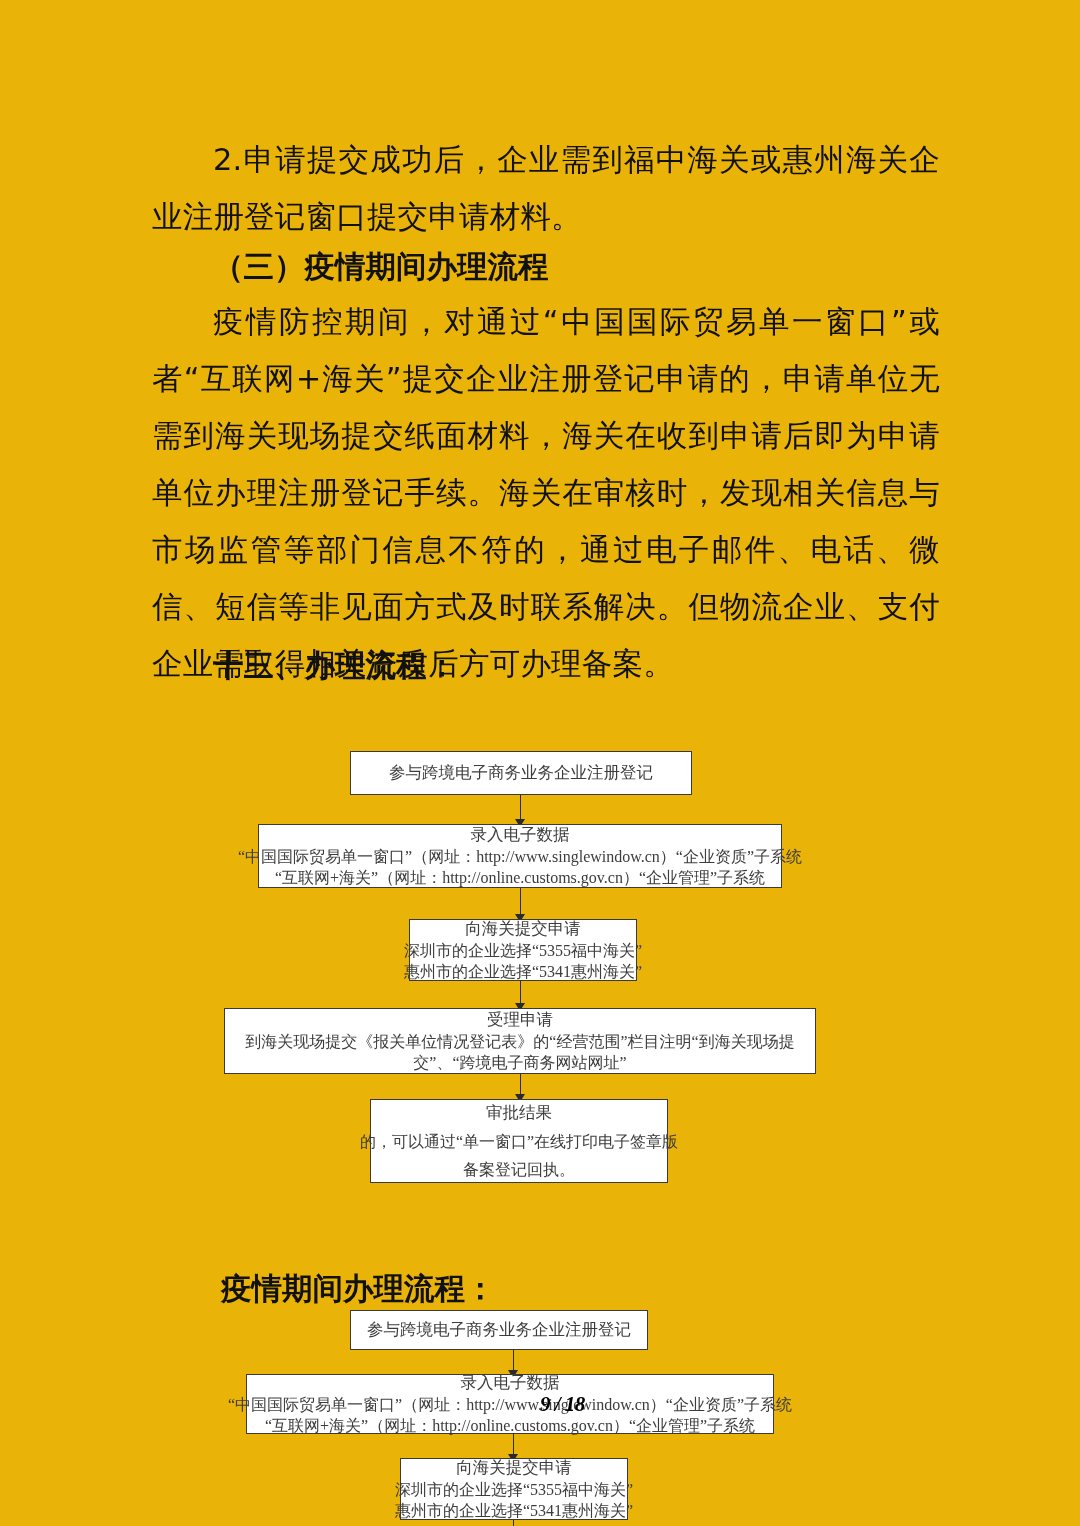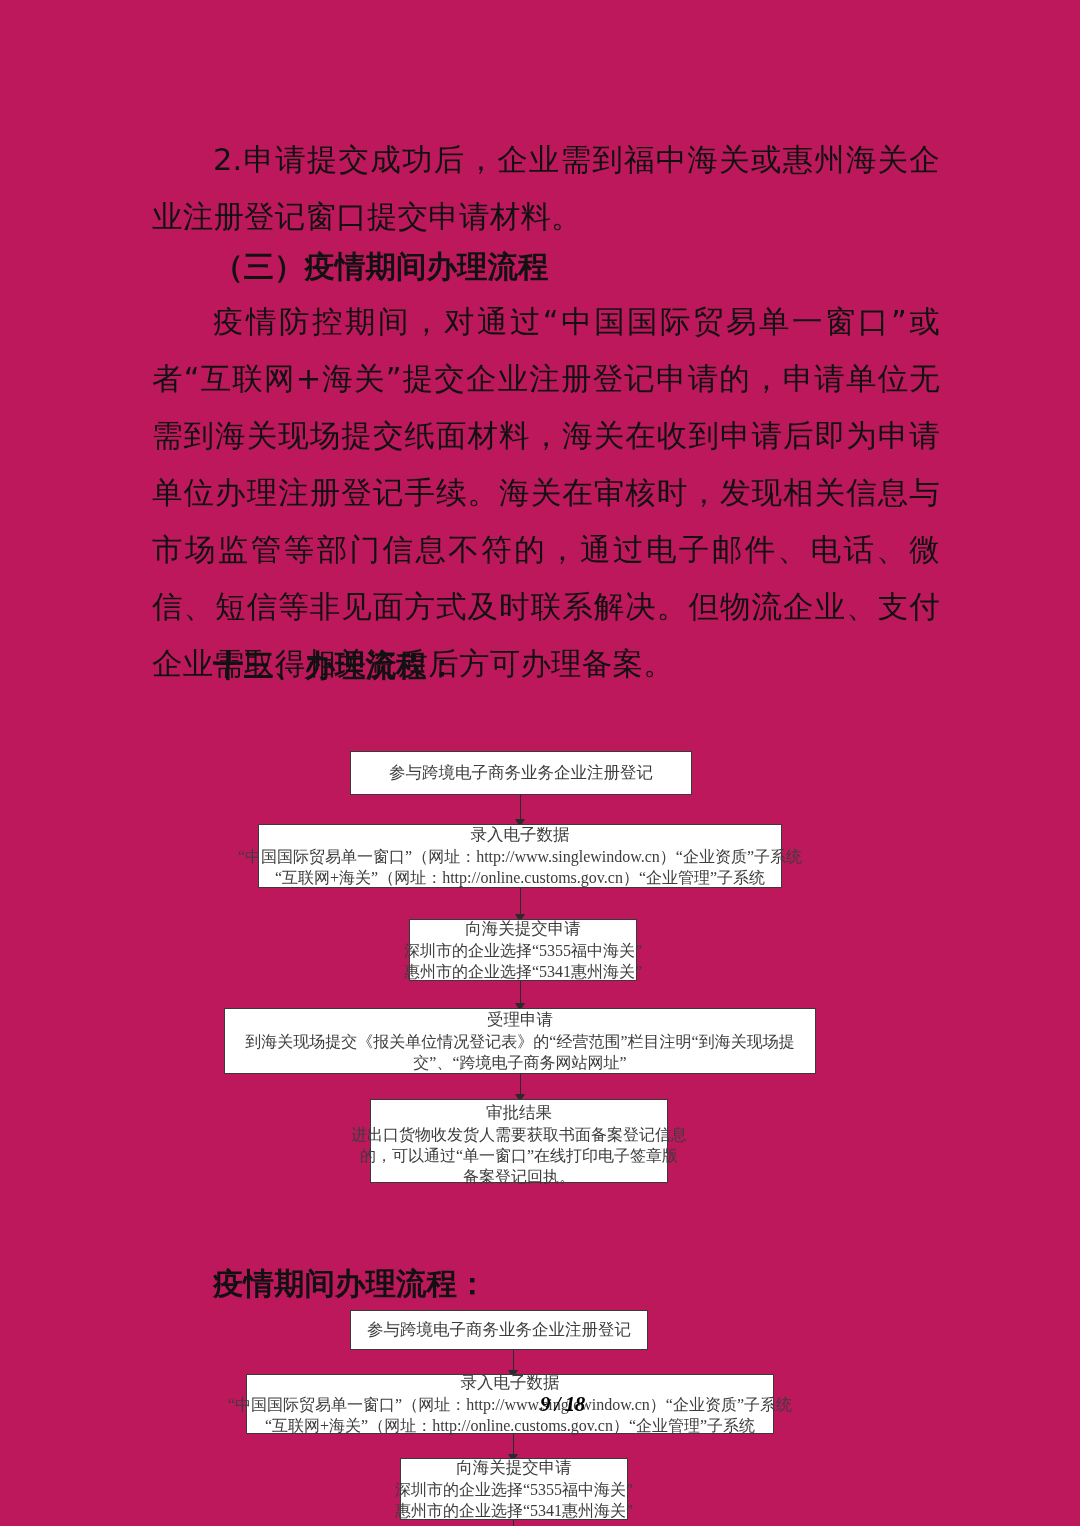--- a/index.html
+++ b/index.html
@@ -8,21 +8,21 @@
     background: #ffffff;
   }
   body {
     font-family: "Liberation Serif", "DejaVu Serif", serif;
     color: #000000;
   }
   #page {
     position: relative;
     width: 1080px;
     height: 1526px;
-    background: #be185d;
+    background: #eab308;
     overflow: hidden;
   }
 
   
   .prose {
     position: absolute;
     left: 152px;
     width: 788px;
   }
   .para {
@@ -39,25 +39,25 @@
   .heading-cn {
     font-family: "DejaVu Sans", "Liberation Sans", sans-serif;
     font-size: 30.5px;
     line-height: 57px;
     font-weight: bold;
     margin: 0;
     text-indent: 61px;
     color: #111;
   }
   .sub-heading {
-    font-family: Liberation Sans, sans-serif;
+    font-family: Liberation Mono, monospace;
     font-size: 30.5px;
     line-height: 50px;
     font-weight: bold;
-    margin: 0;
+    margin: 8px;
     color: #111;
   }
 
   
   .flow-box {
     position: absolute;
     box-sizing: border-box;
     border: 1.5px solid #3a3a3a;
     background: #ffffff;
     text-align: center;
@@ -153,21 +153,20 @@
 
     <div class="flow-box" style="left:224px; top:1008px; width:592px; height:66px;">
       <div class="flow-title">受理申请</div>
       <div class="flow-line wrapped" style="width:560px;">到海关现场提交《报关单位情况登记表》的“经营范围”栏目注明“到海关现场提交”、“跨境电子商务网站网址”</div>
     </div>
     <div class="connector" style="left:520px; top:1074px; height:22px;"></div>
     <div class="arrowhead" style="left:515px; top:1094px;"></div>
 
     <div class="flow-box" style="left:370px; top:1099px; width:298px; height:84px;justify-content:space-between;">
       <div class="flow-title">审批结果</div>
-      <div class="flow-line">进出口货物收发货人需要获取书面备案登记信息</div>
       <div class="flow-line">的，可以通过“单一窗口”在线打印电子签章版</div>
       <div class="flow-line">备案登记回执。</div>
     </div>
   </div>
 
   <div class="prose" style="top:1258px; left:213px;">
     <p class="sub-heading">疫情期间办理流程：</p>
   </div>
 
   <div>

